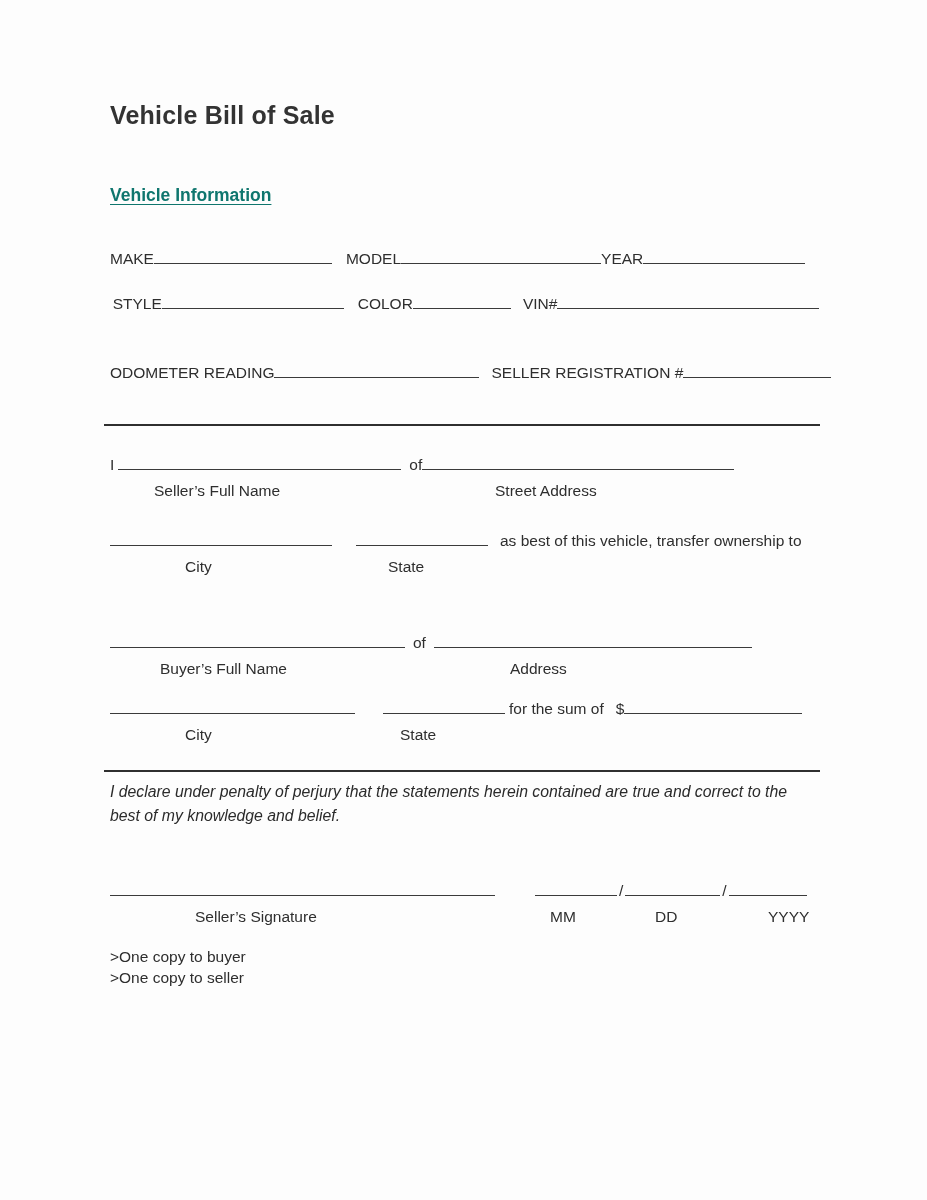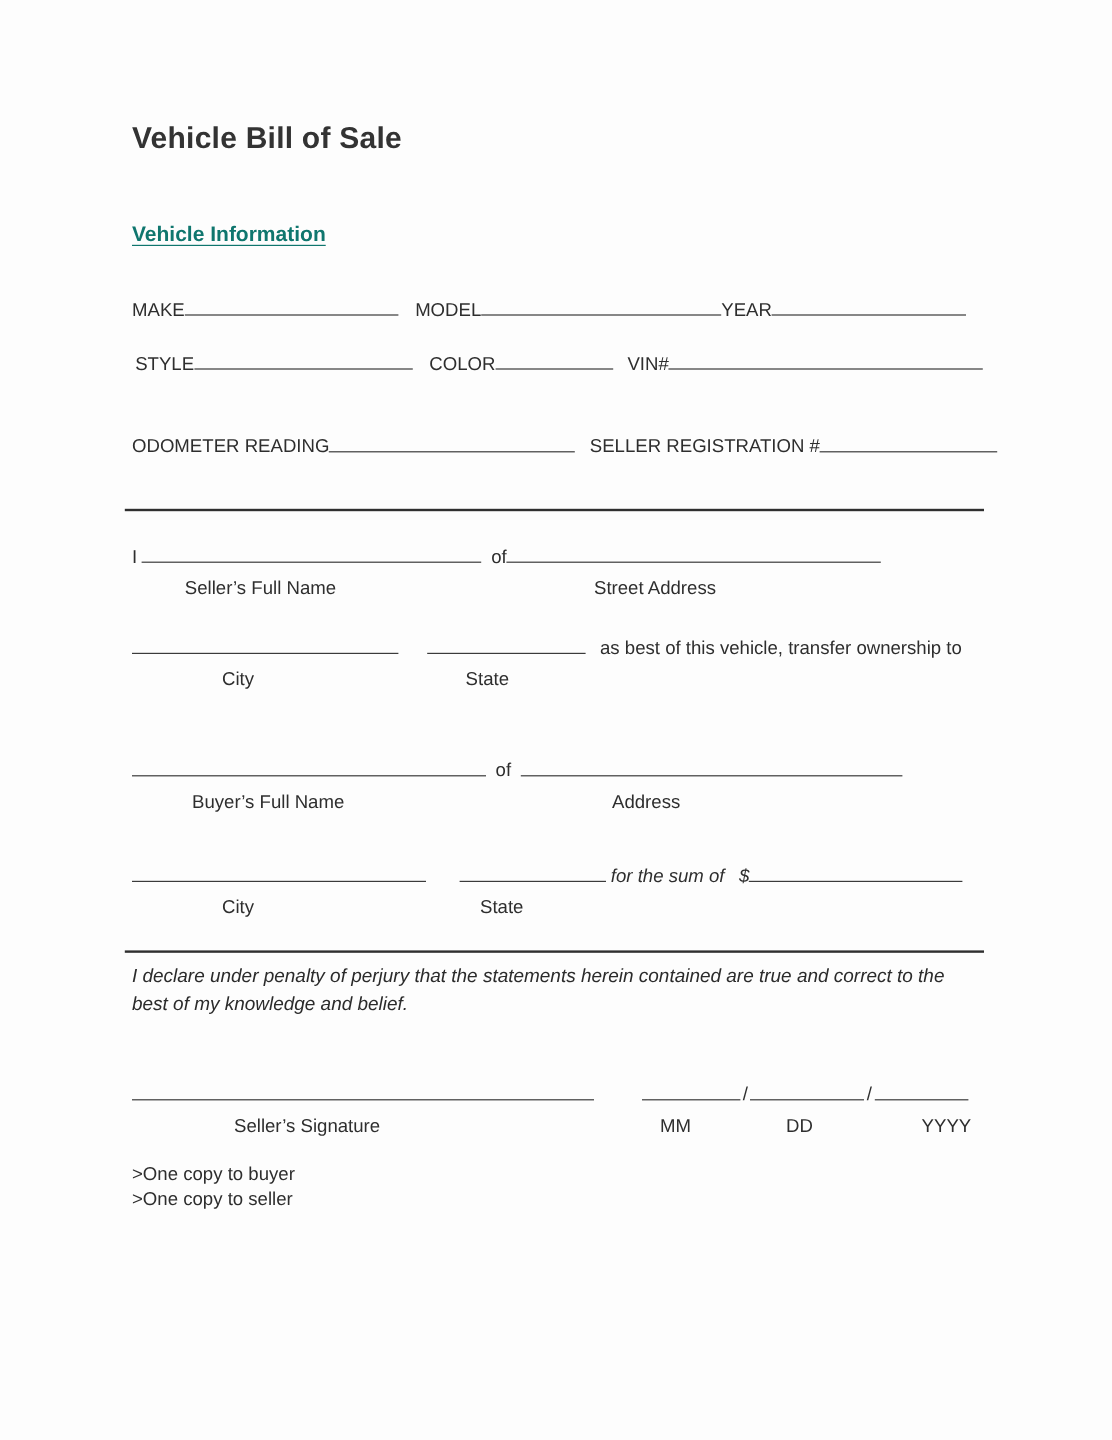--- a/index.html
+++ b/index.html
@@ -68,21 +68,21 @@
     border: none;
     border-top: 2.6px solid #2f2f2f;
     width: 716px;
     margin-left: -6px;
   }
   .divider-2 { margin-top: 26px; }
 
   .row-seller { margin-top: 30px; }
   .row-cityA  { margin-top: 32px; }
   .row-buyer  { margin-top: 58px; }
-  .row-cityB  { margin-top: 44px; font-style: italic; }
+  .row-cityB  { margin-top: 22px; }
   .row-sig    { margin-top: 54px; }
 
   .gap8  { width: 8px;  flex: none; }
   .gap12 { width: 12px; flex: none; }
   .gap14 { width: 14px; flex: none; }
   .gap24 { width: 24px; flex: none; }
   .gap28 { width: 28px; flex: none; }
   .gap40 { width: 40px; flex: none; }
 
   .declaration {

